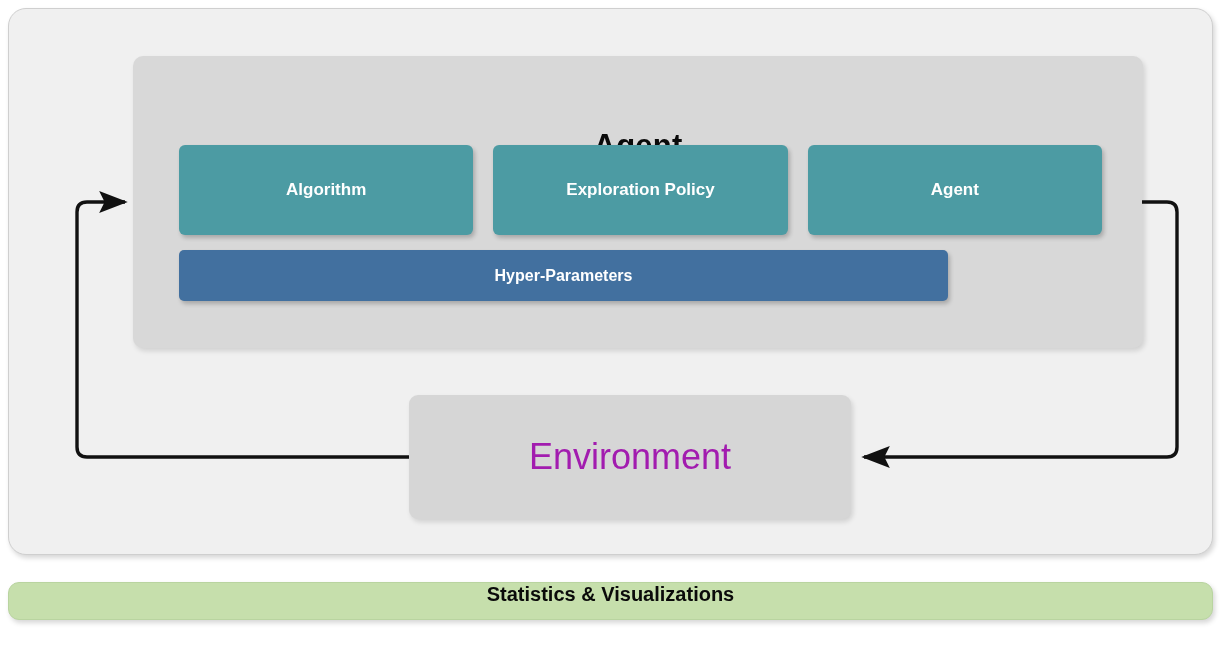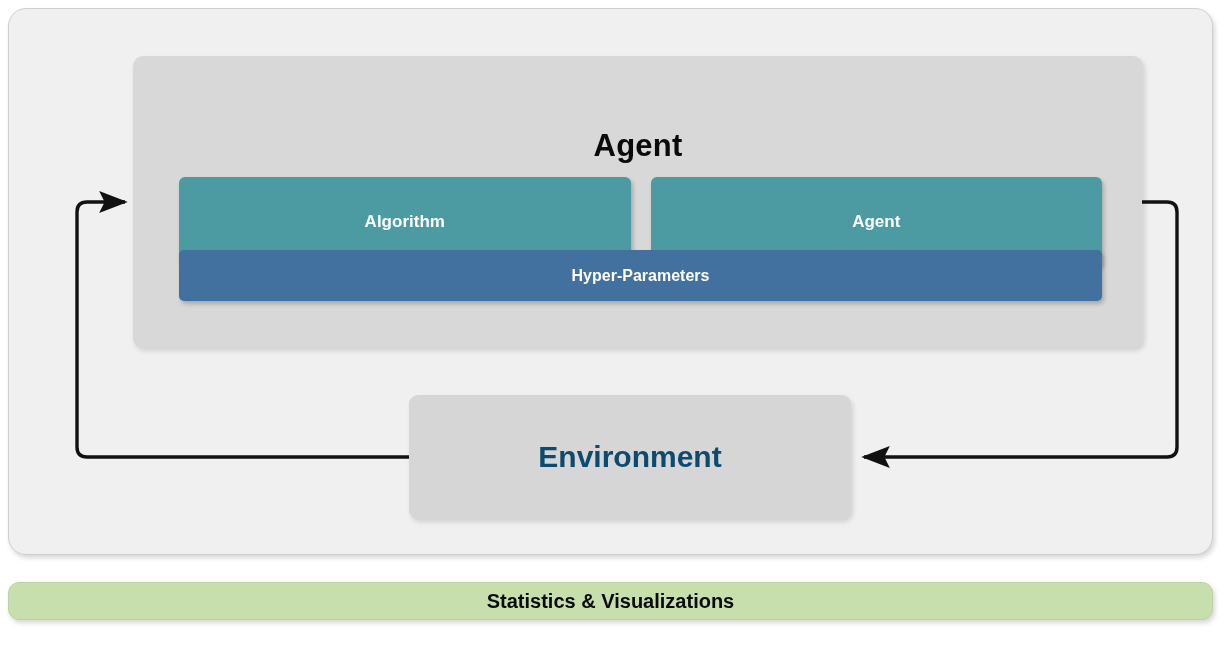--- a/index.html
+++ b/index.html
@@ -62,21 +62,20 @@
 
   
   .component-row {
     position: absolute;
     left: 46px;
     top: 89px;
     width: 923px;
     height: 90px;
     display: flex;
     gap: 20px;
-    margin-top: 32px;
   }
 
   .component-box {
     flex: 1 1 0;
     background: #4c9ba3;
     border-radius: 6px;
     display: flex;
     align-items: center;
     justify-content: center;
     color: #ffffff;
@@ -86,21 +85,21 @@
     text-align: center;
     padding: 0 4px;
     box-sizing: border-box;
   }
 
   
   .hyper-bar {
     position: absolute;
     left: 46px;
     top: 194px;
-    width: 923px;
+    width: 769px;
     height: 51px;
     background: #42709f;
     border-radius: 5px;
     display: flex;
     align-items: center;
     justify-content: center;
     color: #ffffff;
     font-size: 16px;
     font-weight: bold;
     box-shadow: 2px 3px 4px rgba(0,0,0,0.22);
@@ -116,23 +115,23 @@
     height: 124px;
     background: #d6d6d6;
     border-radius: 9px;
     display: flex;
     align-items: center;
     justify-content: center;
     box-shadow: 2px 3px 5px rgba(0,0,0,0.13);
     box-sizing: border-box;
   }
   .environment-label {
-    font-size: 30px;
-    font-weight: bold;
-    color: #0c4a6e;
+    font-size: 36px;
+    font-weight: normal;
+    color: #a21caf;
   }
 
   
   .connectors {
     position: absolute;
     left: 0;
     top: 0;
     width: 1225px;
     height: 645px;
     pointer-events: none;
@@ -142,21 +141,20 @@
   .stats-banner {
     position: absolute;
     left: 8px;
     top: 582px;
     width: 1205px;
     height: 38px;
     background: #c6dfac;
     border: 1px solid #b9d4a0;
     border-radius: 11px;
     display: flex;
-    align-items: center;
     justify-content: center;
     box-shadow: 2px 3px 5px rgba(0,0,0,0.16);
     box-sizing: border-box;
   }
   .stats-label {
     font-size: 20px;
     font-weight: bold;
     color: #0a0a0a;
   }
 </style>
@@ -166,20 +164,21 @@
 <div id="canvas">
 
   <div class="outer-panel">
 
     <div class="agent-panel">
 
       <div class="agent-title">Agent</div>
 
       <div class="component-row">
         <div class="component-box">Algorithm</div>
+        <div class="component-box">Exploration Policy</div>
         <div class="component-box">Agent</div>
       </div>
 
       <div class="hyper-bar">Hyper-Parameters</div>
     </div>
 
     <div class="environment-box">
       <span class="environment-label">Environment</span>
     </div>
 

